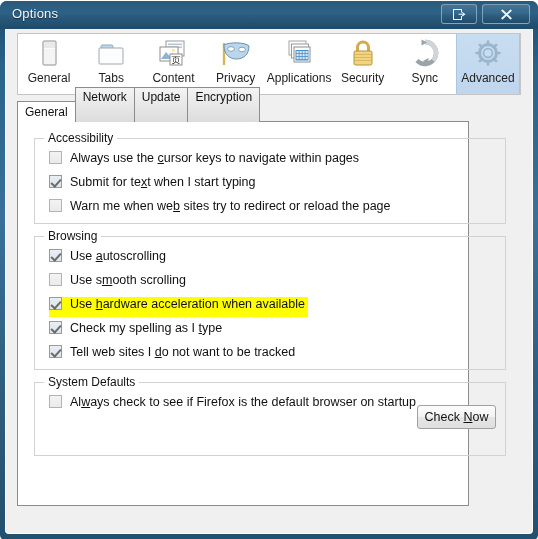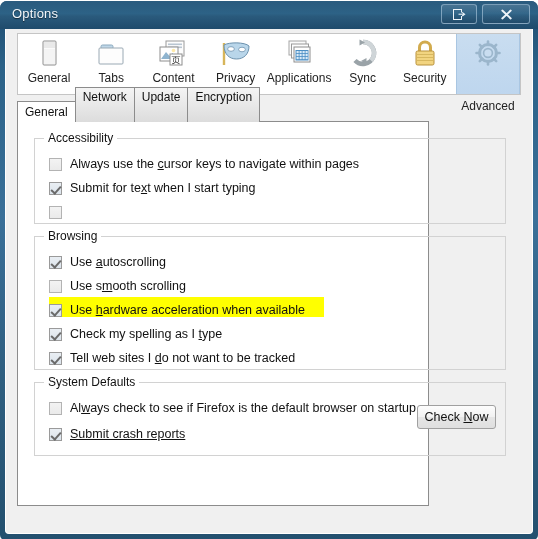--- a/index.html
+++ b/index.html
@@ -99,21 +99,20 @@
     align-items: center;
     justify-content: flex-start;
     padding-top: 4px;
     box-sizing: border-box;
     cursor: default;
   }
   .tool.selected {
     background: linear-gradient(to bottom, #c9ddf0, #bed6ee);
     border-left: 1px solid #a9c6e2;
     border-right: 1px solid #a9c6e2;
-    gap: 28px;
   }
   .tool-icon {
     width: 34px;
     height: 32px;
     position: relative;
   }
   .tool-label {
     font-size: 12px;
     color: #222;
     margin-top: 1px;
@@ -152,21 +151,21 @@
     border-color: #8c8c8c;
     position: relative;
     z-index: 4;
   }
 
   
   .panel {
     position: absolute;
     left: 11px;
     top: 92px;
-    width: 412px;
+    width: 452px;
     height: 385px;
     background: #ffffff;
     border: 1px solid #8c8c8c;
     box-sizing: border-box;
   }
 
   
   .group {
     position: absolute;
     border: 1px solid #d2d2d2;
@@ -183,26 +182,26 @@
     white-space: nowrap;
   }
   .g-accessibility { left: 16px; top: 16px; width: 472px; height: 86px; }
   .g-browsing      { left: 16px; top: 114px; width: 472px; height: 134px; }
   .g-system        { left: 16px; top: 260px; width: 472px; height: 74px; }
 
   
   .row {
     position: absolute;
     display: flex;
-    align-items: flex-end;
+    align-items: flex-start;
     height: 20px;
     left: 14px;
     white-space: nowrap;
   }
-  .row.hl { background: #ffff00; padding-right: 19px; }
+  .row.hl { background: #ffff00; padding-right: 3px; }
   .cb {
     width: 13px;
     height: 13px;
     box-sizing: border-box;
     border: 1px solid #9a9a9a;
     background: linear-gradient(to bottom, #e9eef3, #dce4ec);
     position: relative;
     flex: 0 0 auto;
     margin-right: 8px;
   }
@@ -376,42 +375,42 @@
                 <rect x="23.5" y="19" width="2.2" height="2.2"></rect>
             </g>
           </svg>
         </div>
         <div class="tool-label">Applications</div>
       </div>
 
       <div class="tool">
         <div class="tool-icon">
           <svg width="34" height="32" viewBox="0 0 34 32">
-            <path d="M17 4 a11 11 0 1 1 -8 18.5" fill="none" stroke="#9aa3a8" stroke-width="4.4"></path>
-            <path d="M17 4 a11 11 0 0 1 8 18.5" fill="none" stroke="#cfd5d8" stroke-width="4.4"></path>
-            <path d="M13.5 1.5 L19 4.5 L13.5 7.5 Z" fill="#9aa3a8"></path>
-            <path d="M20.5 26 L15 23 L20.5 20 Z" fill="#9aa3a8"></path>
-          </svg>
-        </div>
-        <div class="tool-label">Sync</div>
-      </div>
-
-      <div class="tool">
-        <div class="tool-icon">
-          <svg width="34" height="32" viewBox="0 0 34 32">
             <path d="M11.5 13 V9.5 a5.5 5.5 0 0 1 11 0 V13" fill="none" stroke="#d2ab4e" stroke-width="3"></path>
             <rect x="8" y="13" width="18" height="14" rx="1.6" fill="#f2d480" stroke="#b8913c"></rect>
             <g stroke="#d7b75f" stroke-width="1">
               <path d="M8.5 16.5 H25.5"></path>
                 <path d="M8.5 19.5 H25.5"></path>
                 <path d="M8.5 22.5 H25.5"></path>
             </g>
           </svg>
         </div>
         <div class="tool-label">Security</div>
+      </div>
+
+      <div class="tool">
+        <div class="tool-icon">
+          <svg width="34" height="32" viewBox="0 0 34 32">
+            <path d="M17 4 a11 11 0 1 1 -8 18.5" fill="none" stroke="#9aa3a8" stroke-width="4.4"></path>
+            <path d="M17 4 a11 11 0 0 1 8 18.5" fill="none" stroke="#cfd5d8" stroke-width="4.4"></path>
+            <path d="M13.5 1.5 L19 4.5 L13.5 7.5 Z" fill="#9aa3a8"></path>
+            <path d="M20.5 26 L15 23 L20.5 20 Z" fill="#9aa3a8"></path>
+          </svg>
+        </div>
+        <div class="tool-label">Sync</div>
       </div>
 
       <div class="tool selected">
         <div class="tool-icon">
           <svg width="34" height="32" viewBox="0 0 34 32">
             <g fill="none" stroke="#9bb6cc" stroke-width="3">
               <circle cx="17" cy="15" r="8.5"></circle>
             </g>
             <g stroke="#9bb6cc" stroke-width="2.6" stroke-linecap="round">
               <path d="M17 3.5 V7"></path>
@@ -447,20 +446,21 @@
           <span class="lbl"><span>Always use the </span><span class="ul">c</span><span>ursor keys to navigate within pages</span></span>
         </div>
 
         <div class="row" style="top:36px">
           <span class="cb checked"></span>
           <span class="lbl"><span>Submit for te</span><span class="ul">x</span><span>t when I start typing</span></span>
         </div>
 
         <div class="row" style="top:60px">
           <span class="cb unchecked"></span>
+          <span class="lbl"><span>Warn me when we</span><span class="ul">b</span><span> sites try to redirect or reload the page</span></span>
         </div>
       </div>
 
       <div class="group g-browsing">
         <div class="group-title">Browsing</div>
 
         <div class="row" style="top:12px">
           <span class="cb checked"></span>
           <span class="lbl"><span>Use </span><span class="ul">a</span><span>utoscrolling</span></span>
         </div>
@@ -487,24 +487,20 @@
       </div>
 
       <div class="group g-system">
         <div class="group-title">System Defaults</div>
 
         <div class="row" style="top:12px">
           <span class="cb unchecked"></span>
           <span class="lbl"><span>Al</span><span class="ul">w</span><span>ays check to see if Firefox is the default browser on startup</span></span>
         </div>
 
-        <div class="row" style="top:38px">
-          <span class="cb checked"></span>
-          <span class="lbl ul">Submit crash reports</span>
-        </div>
 
         <div class="pbtn check-now">
           <span><span>Check </span><span class="ul">N</span><span>ow</span></span>
         </div>
       </div>
     </div>
 
 
   </div>
 </div>

